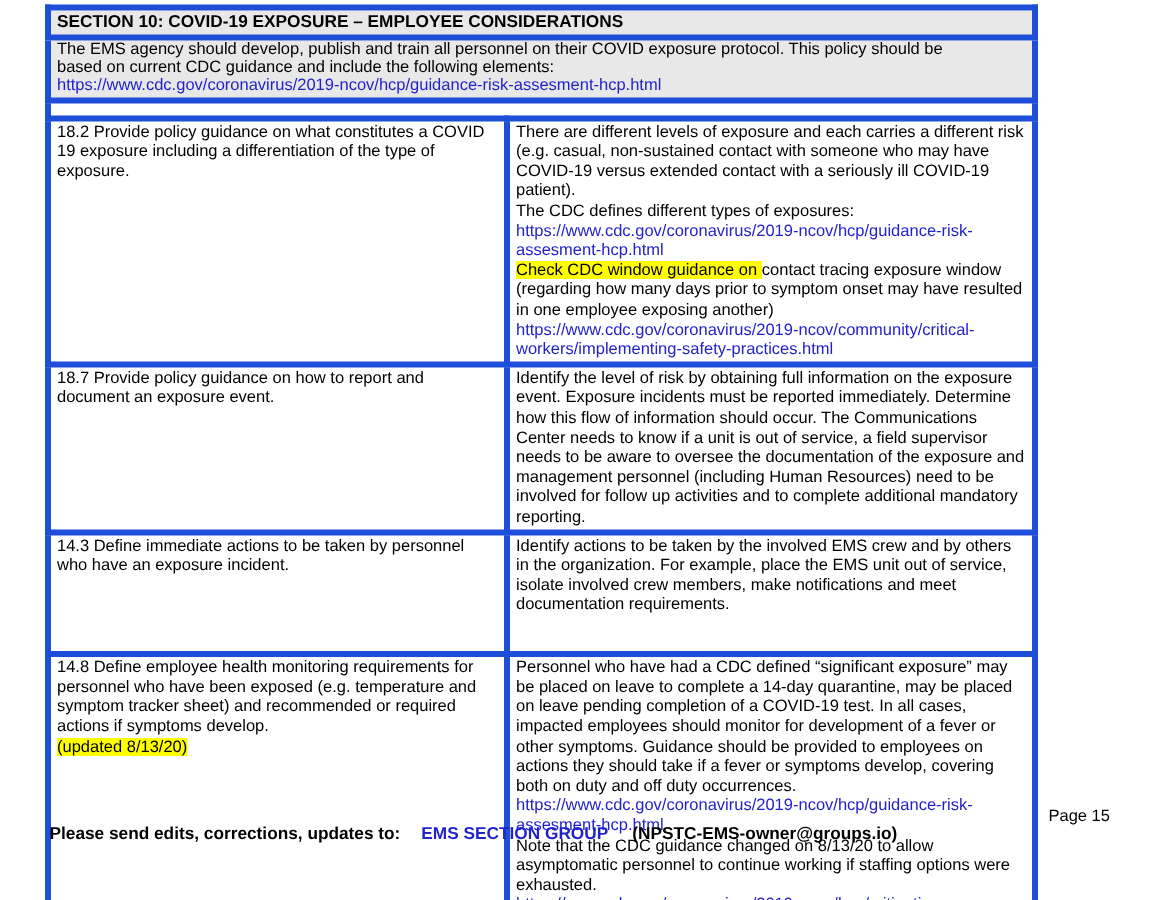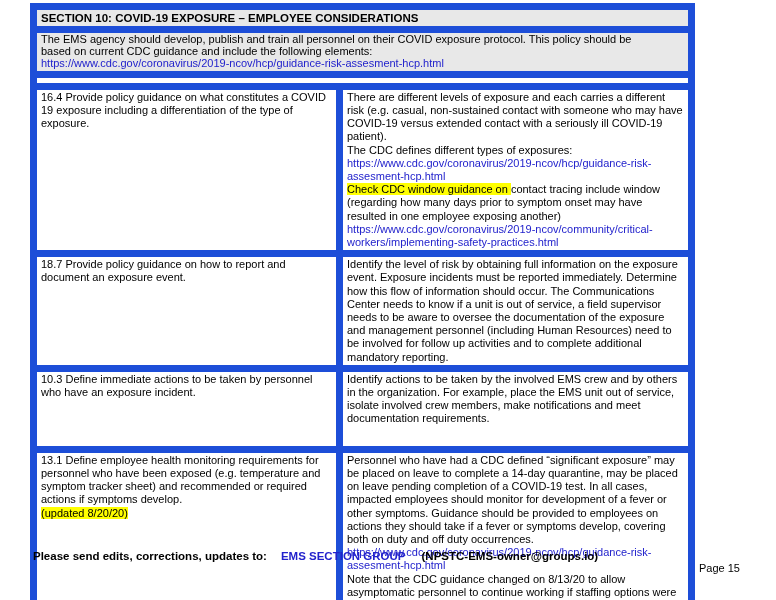--- a/index.html
+++ b/index.html
@@ -10,21 +10,21 @@
     font-family:"Liberation Sans", sans-serif;
     font-size:11px; line-height:13.2px;
   }
   table.doc {
     position:absolute; left:30px; top:3px; width:658px;
     border-collapse:collapse; table-layout:fixed;
   }
   col.c1 { width:306px; }
   col.c2 { width:352px; }
   td {
-    border:7px solid #1d4ed8; vertical-align:top;
+    border:4px solid #1d4ed8; vertical-align:top;
     padding:1px 5px 1px 4px;
     white-space:pre-wrap;
     overflow:hidden;
   }
   .gray { background:var(--graybg,#e8e8e8); }
   .row-section td { font-weight:bold; font-size:11.5px; border-bottom-width:2px; line-height:14px; height:15px; }
   .row-intro td { line-height:11.9px; height:35px; }
   .row-blank td { height:12px; padding:0; }
   .row-head td { height:14px; line-height:12px; }
   .r1 td { height:159px; }
@@ -33,21 +33,21 @@
   .r4 td { height:171px; }
   a.lnk { color:var(--link,#2222cc); cursor:pointer; }
   .hl { background:var(--hl,#ffff00); }
   .footer {
     position:absolute; left:33px; top:549px;
     font-weight:bold; font-size:11.5px; line-height:14px;
     white-space:nowrap; z-index:5;
   }
   .footer .gap { margin-right:14px; }
   .footer .sfx { margin-left:16px; }
-  .pagenum { position:absolute; left:699px; top:562px; font-size:11px; line-height:13px; }
+  .pagenum { position:absolute; left:699px; top:538px; font-size:11px; line-height:13px; }
 </style>
 </head>
 <body>
 
 <table class="doc">
   <colgroup>
       <col class="c1">
       <col class="c2">
     </colgroup>
   <tbody>
@@ -60,41 +60,41 @@
 based on current CDC guidance and include the following elements:
 </span><a class="lnk">https://www.cdc.gov/coronavirus/2019-ncov/hcp/guidance-risk-assesment-hcp.html</a></td>
       </tr>
 
   <tr class="row-blank">
         <td colspan="2"></td>
       </tr>
 
 
   <tr class="r1">
-    <td>16.4 Provide policy guidance on what constitutes a COVID 19 exposure including a differentiation of the type of exposure.</td>
+    <td>18.2 Provide policy guidance on what constitutes a COVID 19 exposure including a differentiation of the type of exposure.</td>
     <td><span>There are different levels of exposure and each carries a different risk (e.g. casual, non-sustained contact with someone who may have COVID-19 versus extended contact with a seriously ill COVID-19 patient).
 The CDC defines different types of exposures:
 </span><a class="lnk">https://www.cdc.gov/coronavirus/2019-ncov/hcp/guidance-risk-assesment-hcp.html</a><span>
-</span><span class="hl">Check CDC window guidance on </span><span>contact tracing include window (regarding how many days prior to symptom onset may have resulted in one employee exposing another)
+</span><span class="hl">Check CDC window guidance on </span><span>contact tracing exposure window (regarding how many days prior to symptom onset may have resulted in one employee exposing another)
 </span><a class="lnk">https://www.cdc.gov/coronavirus/2019-ncov/community/critical-workers/implementing-safety-practices.html</a></td>
   </tr>
 
   <tr class="r2">
     <td>18.7 Provide policy guidance on how to report and document an exposure event.</td>
     <td><span>Identify the level of risk by obtaining full information on the exposure event. Exposure incidents must be reported immediately. Determine how this flow of information should occur. The Communications Center needs to know if a unit is out of service, a field supervisor needs to be aware to oversee the documentation of the exposure and management personnel (including Human Resources) need to be involved for follow up activities and to complete additional mandatory reporting.</span></td>
   </tr>
 
   <tr class="r3">
-    <td>10.3 Define immediate actions to be taken by personnel who have an exposure incident.</td>
+    <td>14.3 Define immediate actions to be taken by personnel who have an exposure incident.</td>
     <td><span>Identify actions to be taken by the involved EMS crew and by others in the organization. For example, place the EMS unit out of service, isolate involved crew members, make notifications and meet documentation requirements.</span></td>
   </tr>
 
   <tr class="r4">
-    <td><span>13.1 Define employee health monitoring requirements for personnel who have been exposed (e.g. temperature and symptom tracker sheet) and recommended or required actions if symptoms develop.
-</span><span class="hl">(updated 8/20/20)</span></td>
+    <td><span>14.8 Define employee health monitoring requirements for personnel who have been exposed (e.g. temperature and symptom tracker sheet) and recommended or required actions if symptoms develop.
+</span><span class="hl">(updated 8/13/20)</span></td>
     <td><span>Personnel who have had a CDC defined “significant exposure” may be placed on leave to complete a 14-day quarantine, may be placed on leave pending completion of a COVID-19 test. In all cases, impacted employees should monitor for development of a fever or other symptoms. Guidance should be provided to employees on actions they should take if a fever or symptoms develop, covering both on duty and off duty occurrences.
 </span><a class="lnk">https://www.cdc.gov/coronavirus/2019-ncov/hcp/guidance-risk-assesment-hcp.html</a><span>
 Note that the CDC guidance changed on 8/13/20 to allow asymptomatic personnel to continue working if staffing options were exhausted.
 </span><a class="lnk">https://www.cdc.gov/coronavirus/2019-ncov/hcp/mitigating-</a></td>
   </tr>
 </tbody>
   </table>
 
 <div class="footer"><span class="gap">Please send edits, corrections, updates to:</span><a class="lnk">EMS SECTION GROUP</a><span class="sfx">(NPSTC-EMS-owner@groups.io)</span></div>
 

